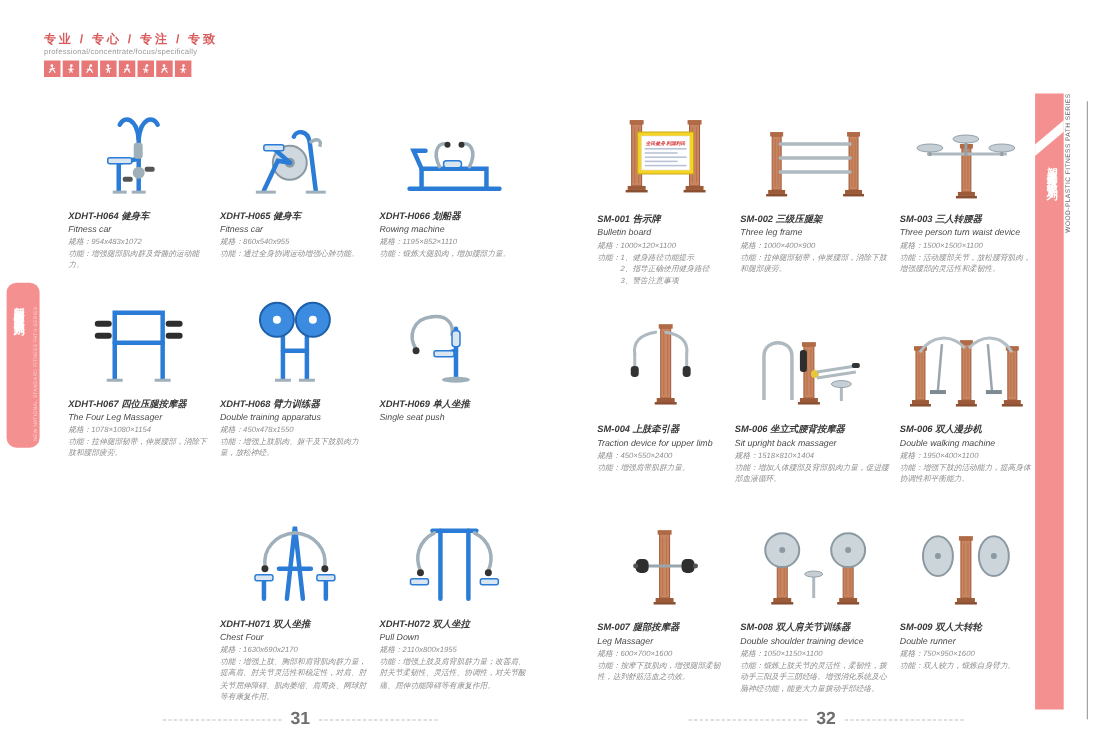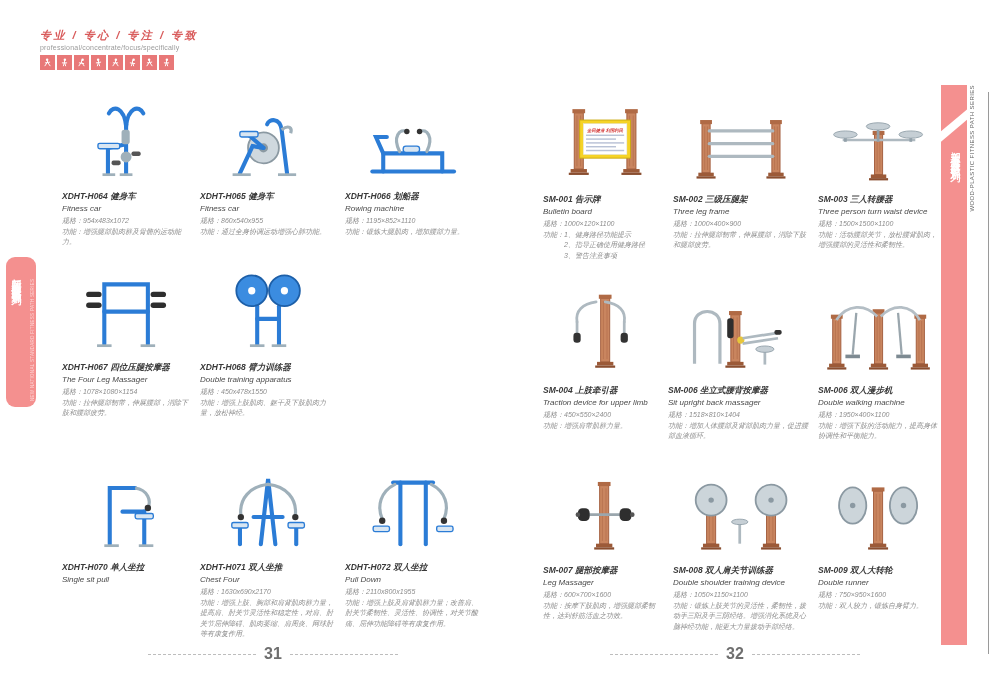--- a/index.html
+++ b/index.html
@@ -2,21 +2,21 @@
 <html><head>
 <meta charset="utf-8">
 <style>
   html,body{margin:0;padding:0;}
   body{
     width:1000px;height:684px;position:relative;background:#ffffff;
     font-family:"Liberation Sans", sans-serif;overflow:hidden;color:#3a3a3a;
   }
   
   .hdr{position:absolute;left:40px;top:28px;}
-  .hdr-cn{color:#d85a5a;font-size:11px;font-weight:bold;letter-spacing:2.5px;font-style:italic;}
+  .hdr-cn{color:#d85a5a;font-size:11px;font-weight:bold;letter-spacing:2.5px;}
   .hdr-en{color:#9a9a9a;font-size:7px;margin-top:1px;letter-spacing:0.2px;}
   .hdr-icons{display:flex;gap:2px;margin-top:4px;}
   .hicon{width:15px;height:15px;background:#e87878;display:flex;align-items:center;justify-content:center;}
   .hicon svg{display:block;}
   
   .sb-left{position:absolute;left:6px;top:257px;width:30px;height:150px;background:#f4908f;border-radius:9px;}
   .sb-left .v-cn{position:absolute;left:3px;top:14px;writing-mode:vertical-rl;color:#ffffff;
     font-size:10px;font-weight:bold;letter-spacing:2px;}
   .sb-left .v-en{position:absolute;right:1px;top:8px;height:136px;writing-mode:vertical-rl;
     transform:rotate(180deg);font-size:4.5px;color:#ffd2d2;white-space:nowrap;letter-spacing:0.3px;}
@@ -36,21 +36,21 @@
   .card .art svg{display:block;}
   .card .t{font-size:8.5px;font-weight:bold;color:#3a3a3a;margin-top:6px;}
   .card .e{font-size:8px;color:#4a4a4a;margin:1px 0 3px 0;}
   .card .s{font-size:7px;color:#8d8d8d;line-height:1.5;}
   .card .f{font-size:7px;color:#8d8d8d;line-height:1.5;white-space:pre-line;}
   
   .footer{position:absolute;top:645px;display:flex;align-items:center;gap:8px;}
   .footer .dash{width:108px;border-top:1px dashed #bdbdbd;height:0;}
   .footer .num{font-size:16px;font-weight:bold;color:#6f6f6f;}
   .footer-l{left:148px;}
-  .footer-r{left:610px;}
+  .footer-r{left:626px;}
 </style>
 </head>
 <body>
 
 <div class="hdr">
   <div class="hdr-cn">专业 / 专心 / 专注 / 专致</div>
   <div class="hdr-en">professional/concentrate/focus/specifically</div>
   <div class="hdr-icons">
       <div class="hicon">
         <svg width="11" height="11" viewBox="0 0 15 15">
@@ -220,37 +220,39 @@
           <circle cx="82" cy="29" r="4" fill="#fff"></circle>
           <rect x="44" y="88" width="16" height="3" fill="#9fb0ba"></rect>
           <rect x="68" y="88" width="16" height="3" fill="#9fb0ba"></rect>
         </svg>
       </div>
       <div class="t">XDHT-H068 臂力训练器</div>
       <div class="e">Double training apparatus</div>
       <div class="s">规格：450x478x1550</div>
       <div class="f">功能：增强上肢肌肉、躯干及下肢肌肉力量，放松神经。</div>
     </div>
-    <div class="card" style="left: 62px; top: 442px; width: 130px;">
-      <div class="art" style="height: 110px;">
-        <svg width="118" height="96" viewBox="0 0 130 96">
-          <g stroke="#2b7cd6" stroke-width="4.5" fill="none" stroke-linecap="round">
-            <path d="M46 88 V26 H74"></path>
-            <path d="M60 52 H84"></path>
-            <path d="M84 88 V52"></path>
-          </g>
-          <path d="M74 26 C88 28 92 40 88 48" stroke="#9fb0ba" stroke-width="3.5" fill="none"></path>
-          <rect x="74" y="54" width="20" height="6" rx="2" fill="#d9e6f2" stroke="#2b7cd6" stroke-width="1.5"></rect>
-          <circle cx="88" cy="48" r="3.5" fill="#333"></circle>
-          <rect x="40" y="88" width="16" height="3" fill="#9fb0ba"></rect>
-          <rect x="78" y="88" width="16" height="3" fill="#9fb0ba"></rect>
-        </svg>
-      </div>
-      <div class="t">XDHT-H070 单人坐拉</div>
-      <div class="e">Single sit pull</div>
+    <div class="card" style="left: 345px; top: 252px; width: 130px;">
+      <div class="art" style="height: 100px;">
+        <svg width="118" height="96" viewBox="0 0 130 96">
+          <g stroke="#9fb0ba" stroke-width="3.5" fill="none" stroke-linecap="round">
+            <path d="M46 26 C26 28 22 46 30 58"></path>
+            <path d="M46 26 C62 24 68 34 66 44"></path>
+          </g>
+          <g stroke="#2b7cd6" stroke-width="4.5" fill="none" stroke-linecap="round">
+            <path d="M70 88 V38"></path>
+            <path d="M70 60 L54 64"></path>
+          </g>
+          <rect x="66" y="40" width="8" height="16" rx="3" fill="#d9e6f2" stroke="#2b7cd6" stroke-width="1.5"></rect>
+          <rect x="48" y="60" width="20" height="6" rx="2" fill="#d9e6f2" stroke="#2b7cd6" stroke-width="1.5"></rect>
+          <ellipse cx="70" cy="89" rx="14" ry="3" fill="#9fb0ba"></ellipse>
+          <circle cx="30" cy="60" r="3.5" fill="#333"></circle>
+        </svg>
+      </div>
+      <div class="t">XDHT-H069 单人坐推</div>
+      <div class="e">Single seat push</div>
     </div>
     <div class="card" style="left: 200px; top: 442px; width: 138px;">
       <div class="art" style="height: 110px;">
         <svg width="118" height="96" viewBox="0 0 130 96">
           <g stroke="#2b7cd6" stroke-width="4.5" fill="none" stroke-linecap="round">
             <path d="M56 88 L64 16 L72 88"></path>
             <path d="M48 58 H80"></path>
             <path d="M33 88 V70"></path>
             <path d="M95 88 V70"></path>
           </g>

